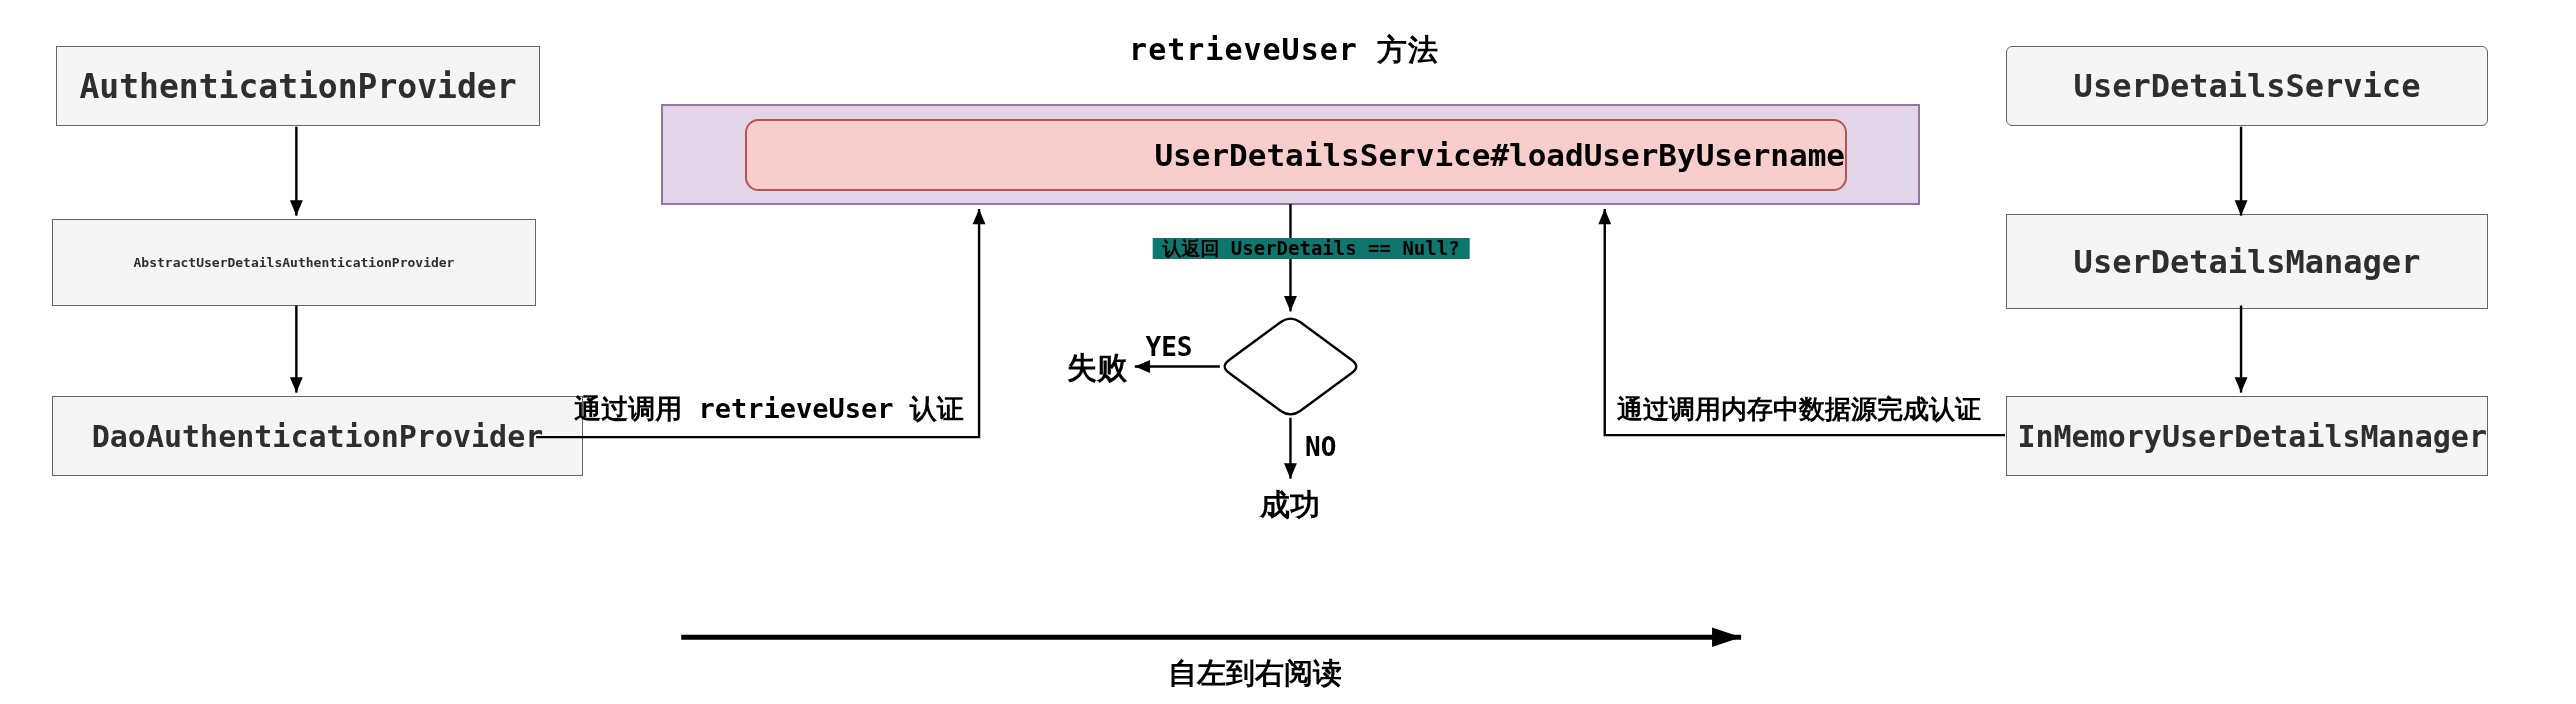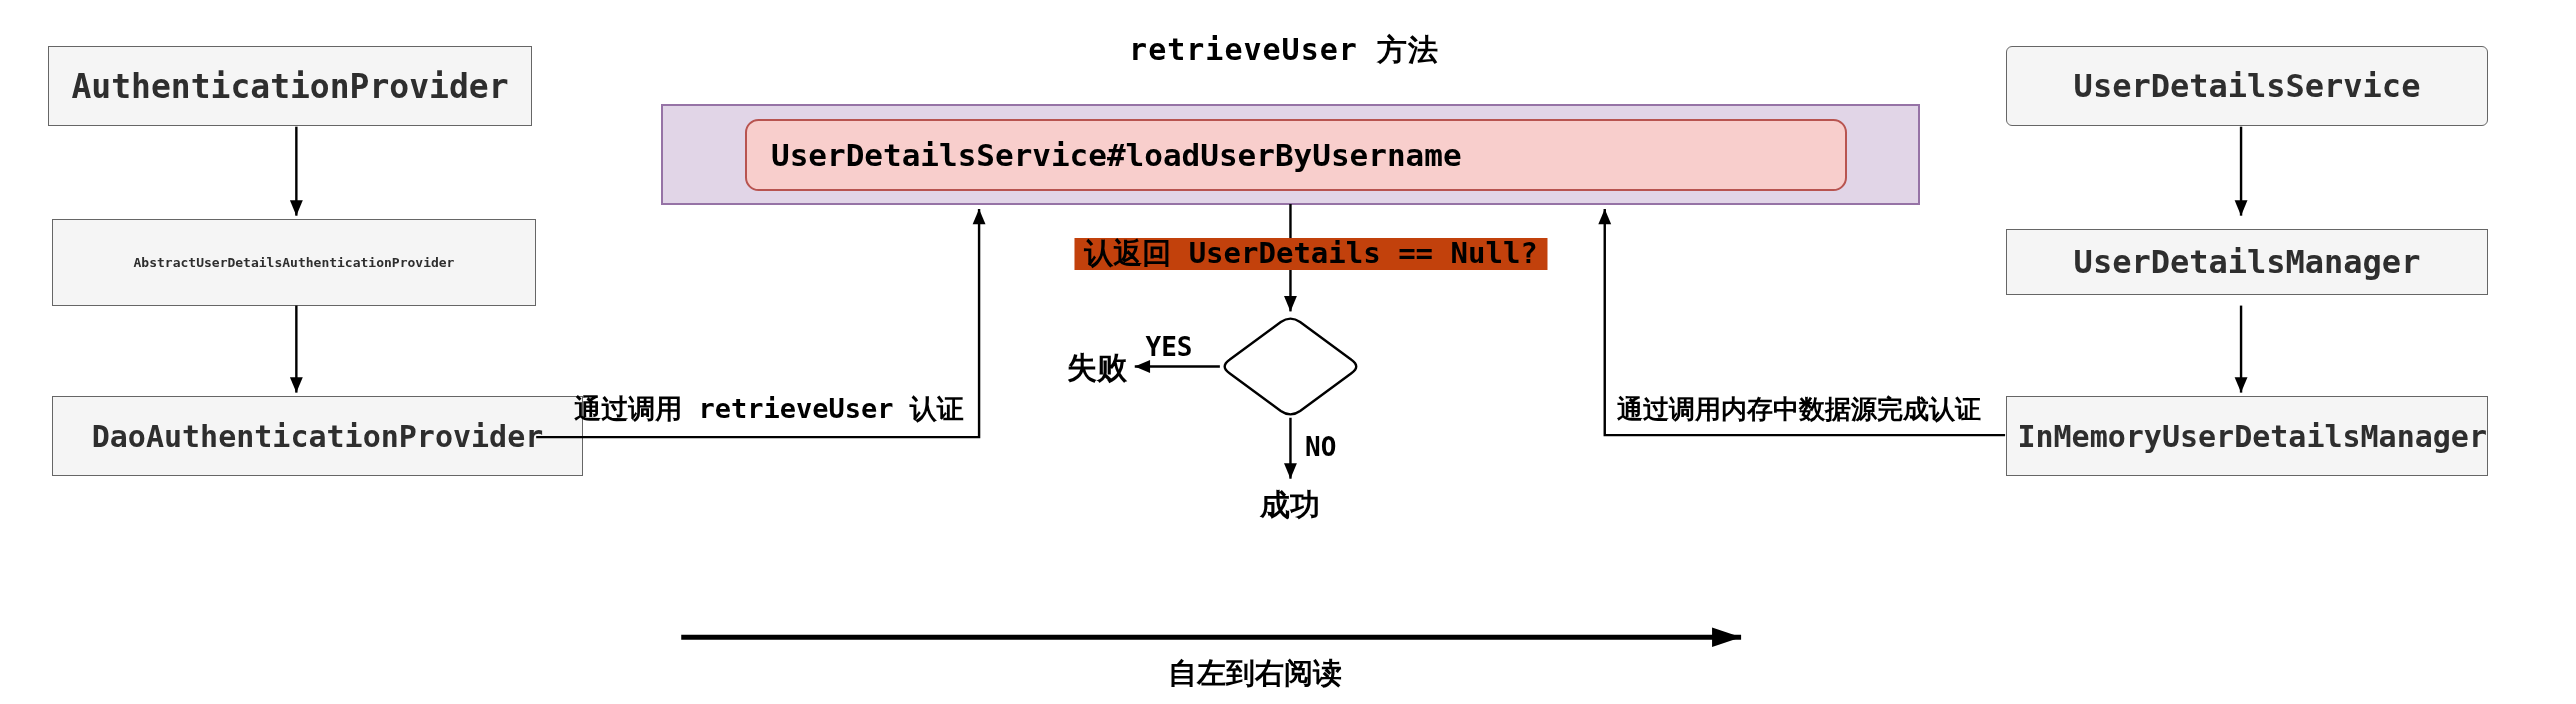--- a/index.html
+++ b/index.html
@@ -44,68 +44,67 @@
     border:2.4px solid var(--method-outer-border);
     z-index:1;
   }
   .method-inner{
     position:absolute;
     box-sizing:border-box;
     left:729px;top:119px;width:1102px;height:72px;
     background:var(--method-inner-fill);
     border:2.4px solid var(--method-inner-border);
     border-radius:13.5px;
-    display:flex;align-items:center;justify-content:flex-start;
+    display:flex;align-items:center;justify-content:flex-end;
     font-weight:bold;color:#000;
     font-size:31px;
     font-family:"DejaVu Sans Mono","Liberation Mono",monospace;
     white-space:nowrap;
     z-index:1;
-    padding-left:24px;
   }
   svg.wires{position:absolute;left:0;top:0;z-index:2;}
   .lbl{
     position:absolute;
     font-weight:bold;color:#000;
     white-space:nowrap;
     z-index:3;
     line-height:1.1;
   }
   .ctr{transform:translateX(-50%);}
   .rgt{transform:translateX(-100%);}
   .title{font-size:30px;letter-spacing:1px;}
-  .question{font-size:29px;background:#c2410c;padding:0 9.7px;}
+  .question{font-size:19px;background:#0f766e;padding:0 9.7px;}
   .watermark{
     position:absolute;right:7.7px;top:672px;
     font-size:24px;font-weight:normal;
     color:var(--watermark-text);
     z-index:3;white-space:nowrap;
   }
 </style>
 </head>
 <body>
 
 <div class="canvas">
 
   <div class="lbl ctr title mono" style="left:1268px;top:33px;">retrieveUser 方法</div>
 
-  <div class="cbox" style="left:32px;top:46px;width:484px;height:80px;font-size:33px;">
+  <div class="cbox" style="left:40px;top:46px;width:484px;height:80px;font-size:33px;">
     <span>AuthenticationProvider</span>
   </div>
   <div class="cbox" style="left:36px;top:219px;width:484px;height:87px;font-size:13px;">
     <span>AbstractUserDetailsAuthenticationProvider</span>
   </div>
   <div class="cbox" style="left:36px;top:396px;width:531px;height:80px;font-size:30px;">
     <span>DaoAuthenticationProvider</span>
   </div>
 
   <div class="cbox" style="left:1990px;top:46px;width:482px;height:80px;font-size:32px;border-radius:6px;">
     <span>UserDetailsService</span>
   </div>
-  <div class="cbox" style="left:1990px;top:229px;width:482px;height:66px;font-size:32px;">
+  <div class="cbox" style="left:1990px;top:214px;width:482px;height:95px;font-size:32px;">
     <span>UserDetailsManager</span>
   </div>
   <div class="cbox" style="left:1990px;top:396px;width:482px;height:80px;font-size:30px;justify-content:flex-end;">
     <span>InMemoryUserDetailsManager</span>
   </div>
 
   <div class="method-outer"></div>
   <div class="method-inner">
     <span>UserDetailsService#loadUserByUsername</span>
   </div>

